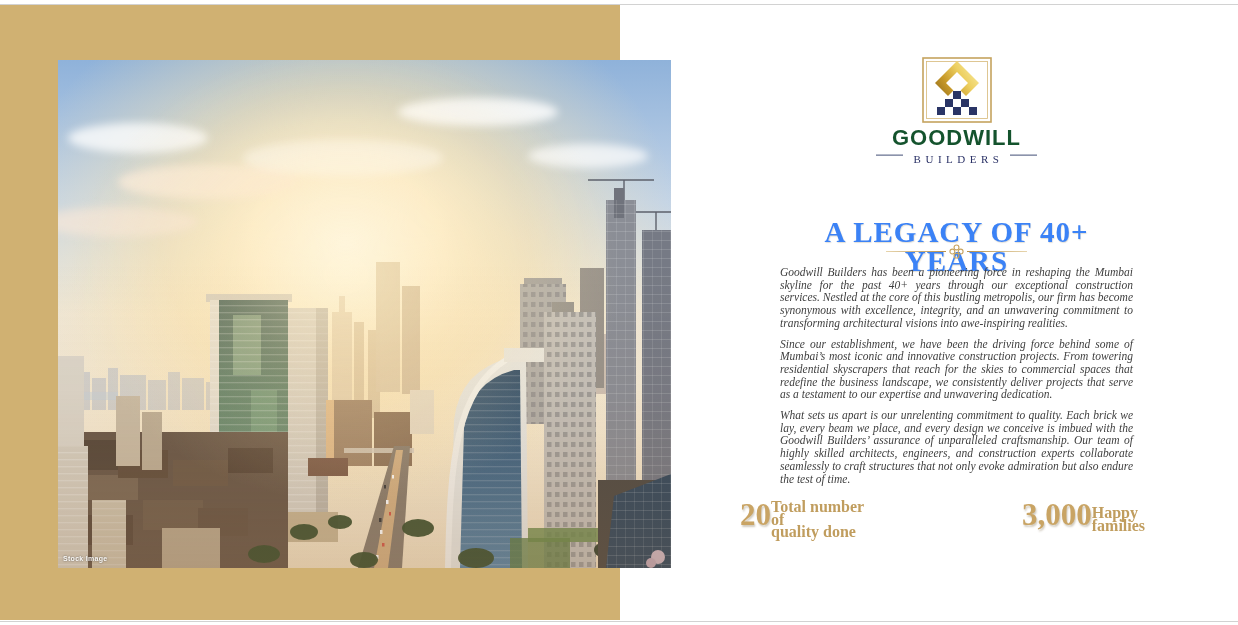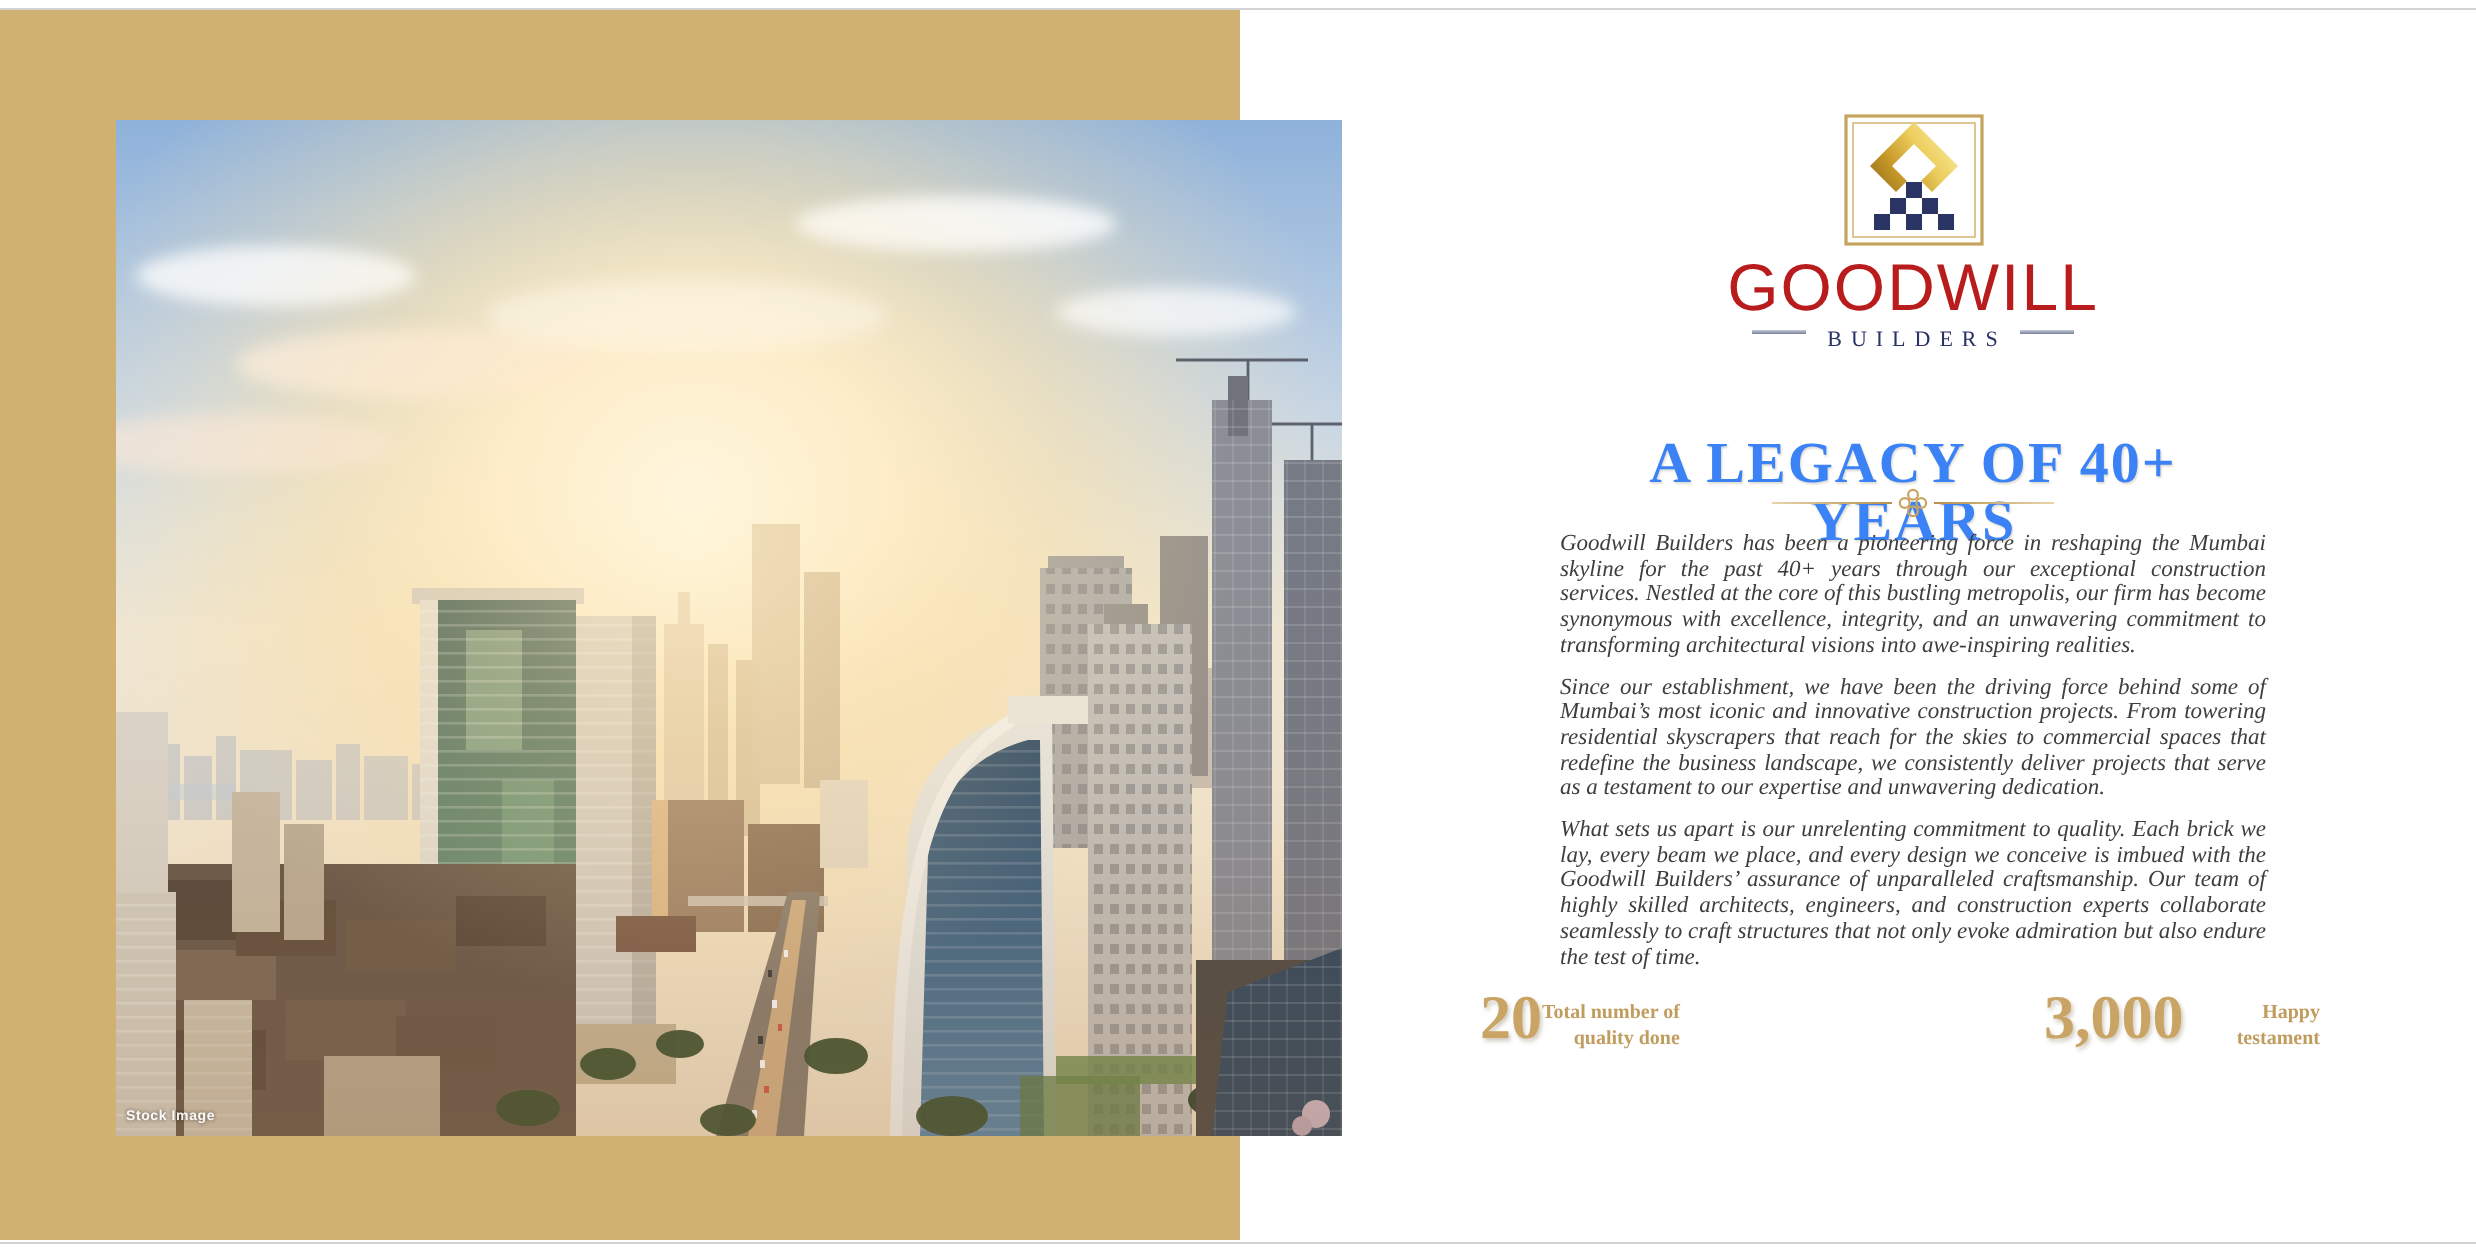--- a/index.html
+++ b/index.html
@@ -20,22 +20,22 @@
     font:bold 7px "Liberation Sans",sans-serif;letter-spacing:.3px;
     text-shadow:0 0 2px rgba(0,0,0,.65);
   }
 
   
   .right-col{position:absolute;left:780px;top:0;width:353px;height:625px;}
 
   .logo-block{position:absolute;top:57px;left:0;width:100%;display:flex;flex-direction:column;align-items:center;}
   .logo-mark{width:70px;height:66px;}
   .logo-wordmark{
-    margin-top:4px;font-family:"Liberation Sans",sans-serif;font-weight:400;
-    font-size:33px;letter-spacing:1px;color:#b91c1c;line-height:1;
+    margin-top:4px;font-family:"Liberation Sans",sans-serif;font-weight:700;
+    font-size:22px;letter-spacing:1px;color:#14532d;line-height:1;
   }
   .logo-tagline-row{margin-top:5px;display:flex;align-items:flex-start;gap:7px;}
   .tagline-line{width:27px;height:1.5px;background:linear-gradient(to bottom,#c9cdd8,#77809c);}
   .logo-tagline{
     font-family:"Liberation Serif",serif;font-size:11px;letter-spacing:4.5px;
     color:#2a3166;line-height:1;padding-left:4px;
   }
 
   .heading{
     position:absolute;top:199px;left:-10px;width:373px;text-align:center;
@@ -54,22 +54,22 @@
     color:#3e3e3e;text-align:justify;margin:0 0 8px 0;font-style:italic;
   }
 
   .stats-row{position:absolute;left:740px;top:492px;width:420px;display:flex;justify-content:space-between;}
   .stat-item{width:138px;display:flex;flex-direction:row;align-items:center;}
   .stat-value{
     font-family:"Liberation Serif",serif;font-weight:bold;font-size:31px;line-height:1.05;
     color:#c9a464;text-shadow:1px 1.5px 2px rgba(100,80,40,.30);
   }
   .stat-label{
-    margin-top:9px;text-align:right;font-family:"Liberation Serif",serif;
-    font-weight:bold;font-size:10px;line-height:12.5px;color:#c09d5e;
+    margin-top:9px;text-align:left;font-family:"Liberation Serif",serif;
+    font-weight:bold;font-size:16px;line-height:12.5px;color:#c09d5e;
   }
 </style>
 </head>
 <body>
 
 <div class="slide-edge edge-top"></div>
 <div class="gold-block"></div>
 
 <div class="photo-frame">
   <svg width="613" height="508" viewBox="0 0 613 508" preserveAspectRatio="none">
@@ -325,19 +325,19 @@
   <div class="stat-item">
     <div class="stat-value">20</div>
     <div class="stat-label">
       <div>Total number of</div>
       <div>quality done</div>
     </div>
   </div>
   <div class="stat-item">
     <div class="stat-value">3,000</div>
     <div class="stat-label">
-      <div>Happy testament</div>
+      <div>Happy families</div>
       <div></div>
     </div>
   </div>
 </div>
 
 <div class="slide-edge edge-bottom"></div>
 
 </body></html>

